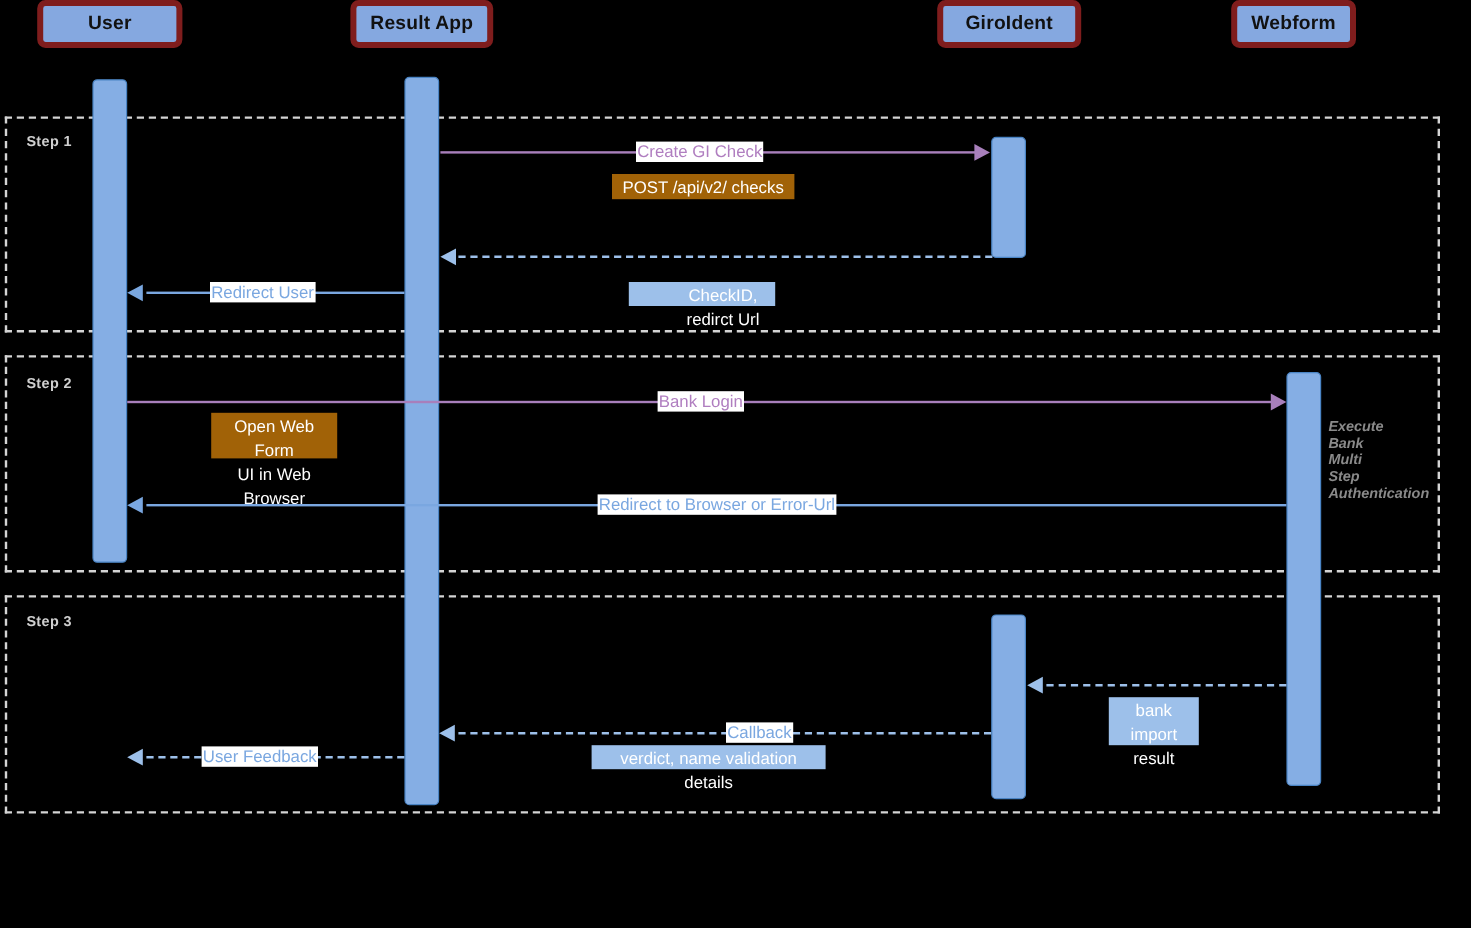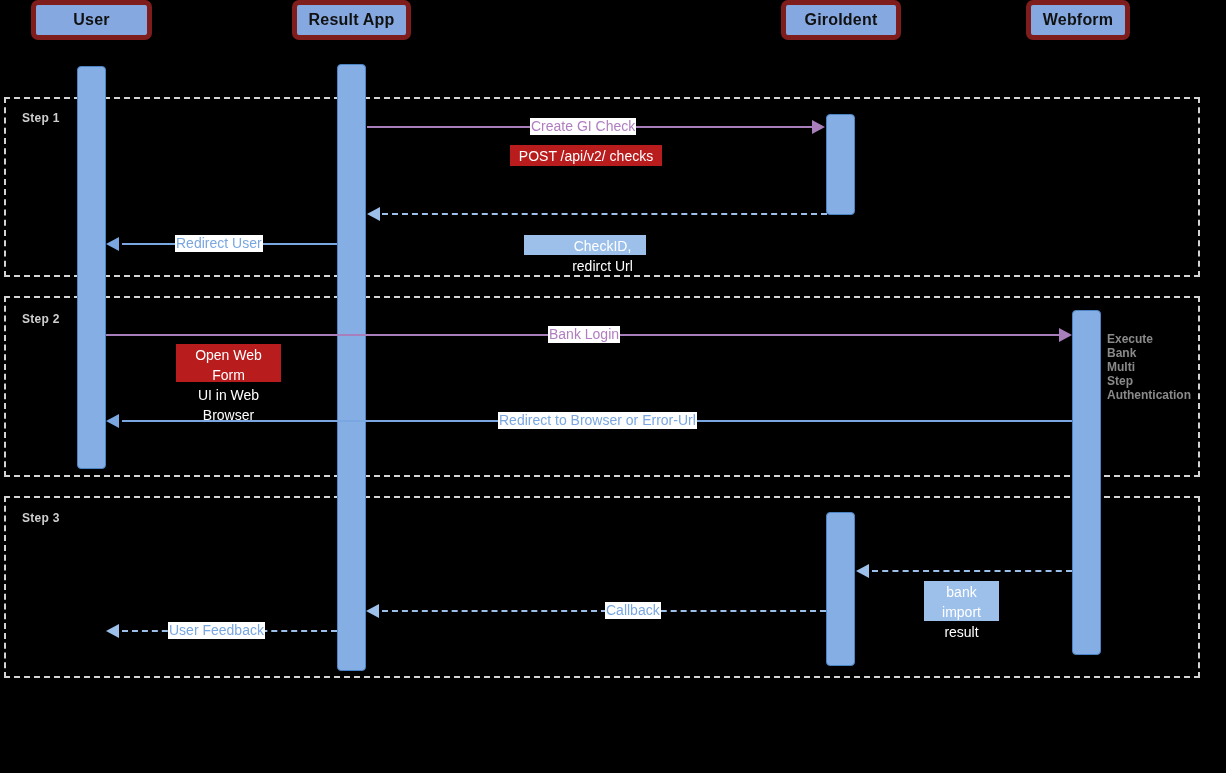--- a/index.html
+++ b/index.html
@@ -81,21 +81,21 @@
   .lbl-purple{
     color:#b07ec0;
     background:#ffffff;
   }
   .lbl-blue{
     color:#7aa7e0;
     background:#ffffff;
   }
   .note-purple{
     position:absolute;
-    background:#b91c1c;
+    background:#a16207;
     color:#ffffff;
     font-size:14px;
     line-height:20px;
     padding:1px 6px;
     text-align:center;
     white-space:pre-line;
     box-sizing:border-box;
   }
   .note-blue{
     position:absolute;
@@ -167,21 +167,21 @@
   
   <div class="msg-line" style="left:106px;top:334px;width:957px;border-top-color:#a87fbb;"></div>
   <div class="arrowhead arrow-right" style="left:1059px;top:328px;color:#a87fbb;"></div>
   <div class="msg-label lbl-purple" style="left:548px;top:326px;">Bank Login</div>
 
   
   <div class="note-purple" style="left:176px;top:344px;width:105px;height:38px;">Open Web Form
 UI in Web Browser</div>
 
   
-  <div class="side-note" style="left:1107px;top:332px;width:112px;">Execute
+  <div class="side-note" style="left:1107px;top:348px;width:112px;font-style:italic;">Execute
 Bank
 Multi
 Step
 Authentication</div>
 
   
   <div class="msg-line" style="left:122px;top:420px;width:950px;border-top-color:#7aa7e0;"></div>
   <div class="arrowhead arrow-left" style="left:106px;top:414px;color:#7aa7e0;"></div>
   <div class="msg-label lbl-blue" style="left:498px;top:412px;">Redirect to Browser or Error-Url</div>
 
@@ -194,20 +194,21 @@
   
   <div class="note-blue" style="left:924px;top:581px;width:75px;height:40px;">bank import
 result</div>
 
    Client App) --&gt;
   <div class="msg-line dashed" style="left:382px;top:610px;width:444px;border-top-color:#9dc0ea;"></div>
   <div class="arrowhead arrow-left" style="left:366px;top:604px;color:#9dc0ea;"></div>
   <div class="msg-label lbl-blue" style="left:565px;top:602px;margin-left:40px;">Callback</div>
 
   
+  <div class="note-blue" style="left:493px;top:621px;width:195px;height:20px;">verdict, name validation details</div>
 
    User) --&gt;
   <div class="msg-line dashed" style="left:122px;top:630px;width:215px;border-top-color:#9dc0ea;"></div>
   <div class="arrowhead arrow-left" style="left:106px;top:624px;color:#9dc0ea;"></div>
   <div class="msg-label lbl-blue" style="left:168px;top:622px;">User Feedback</div>
 
   
   <div class="actor-box" style="left:31px;top:0px;width:121px;">
     <span>User</span>
   </div>

